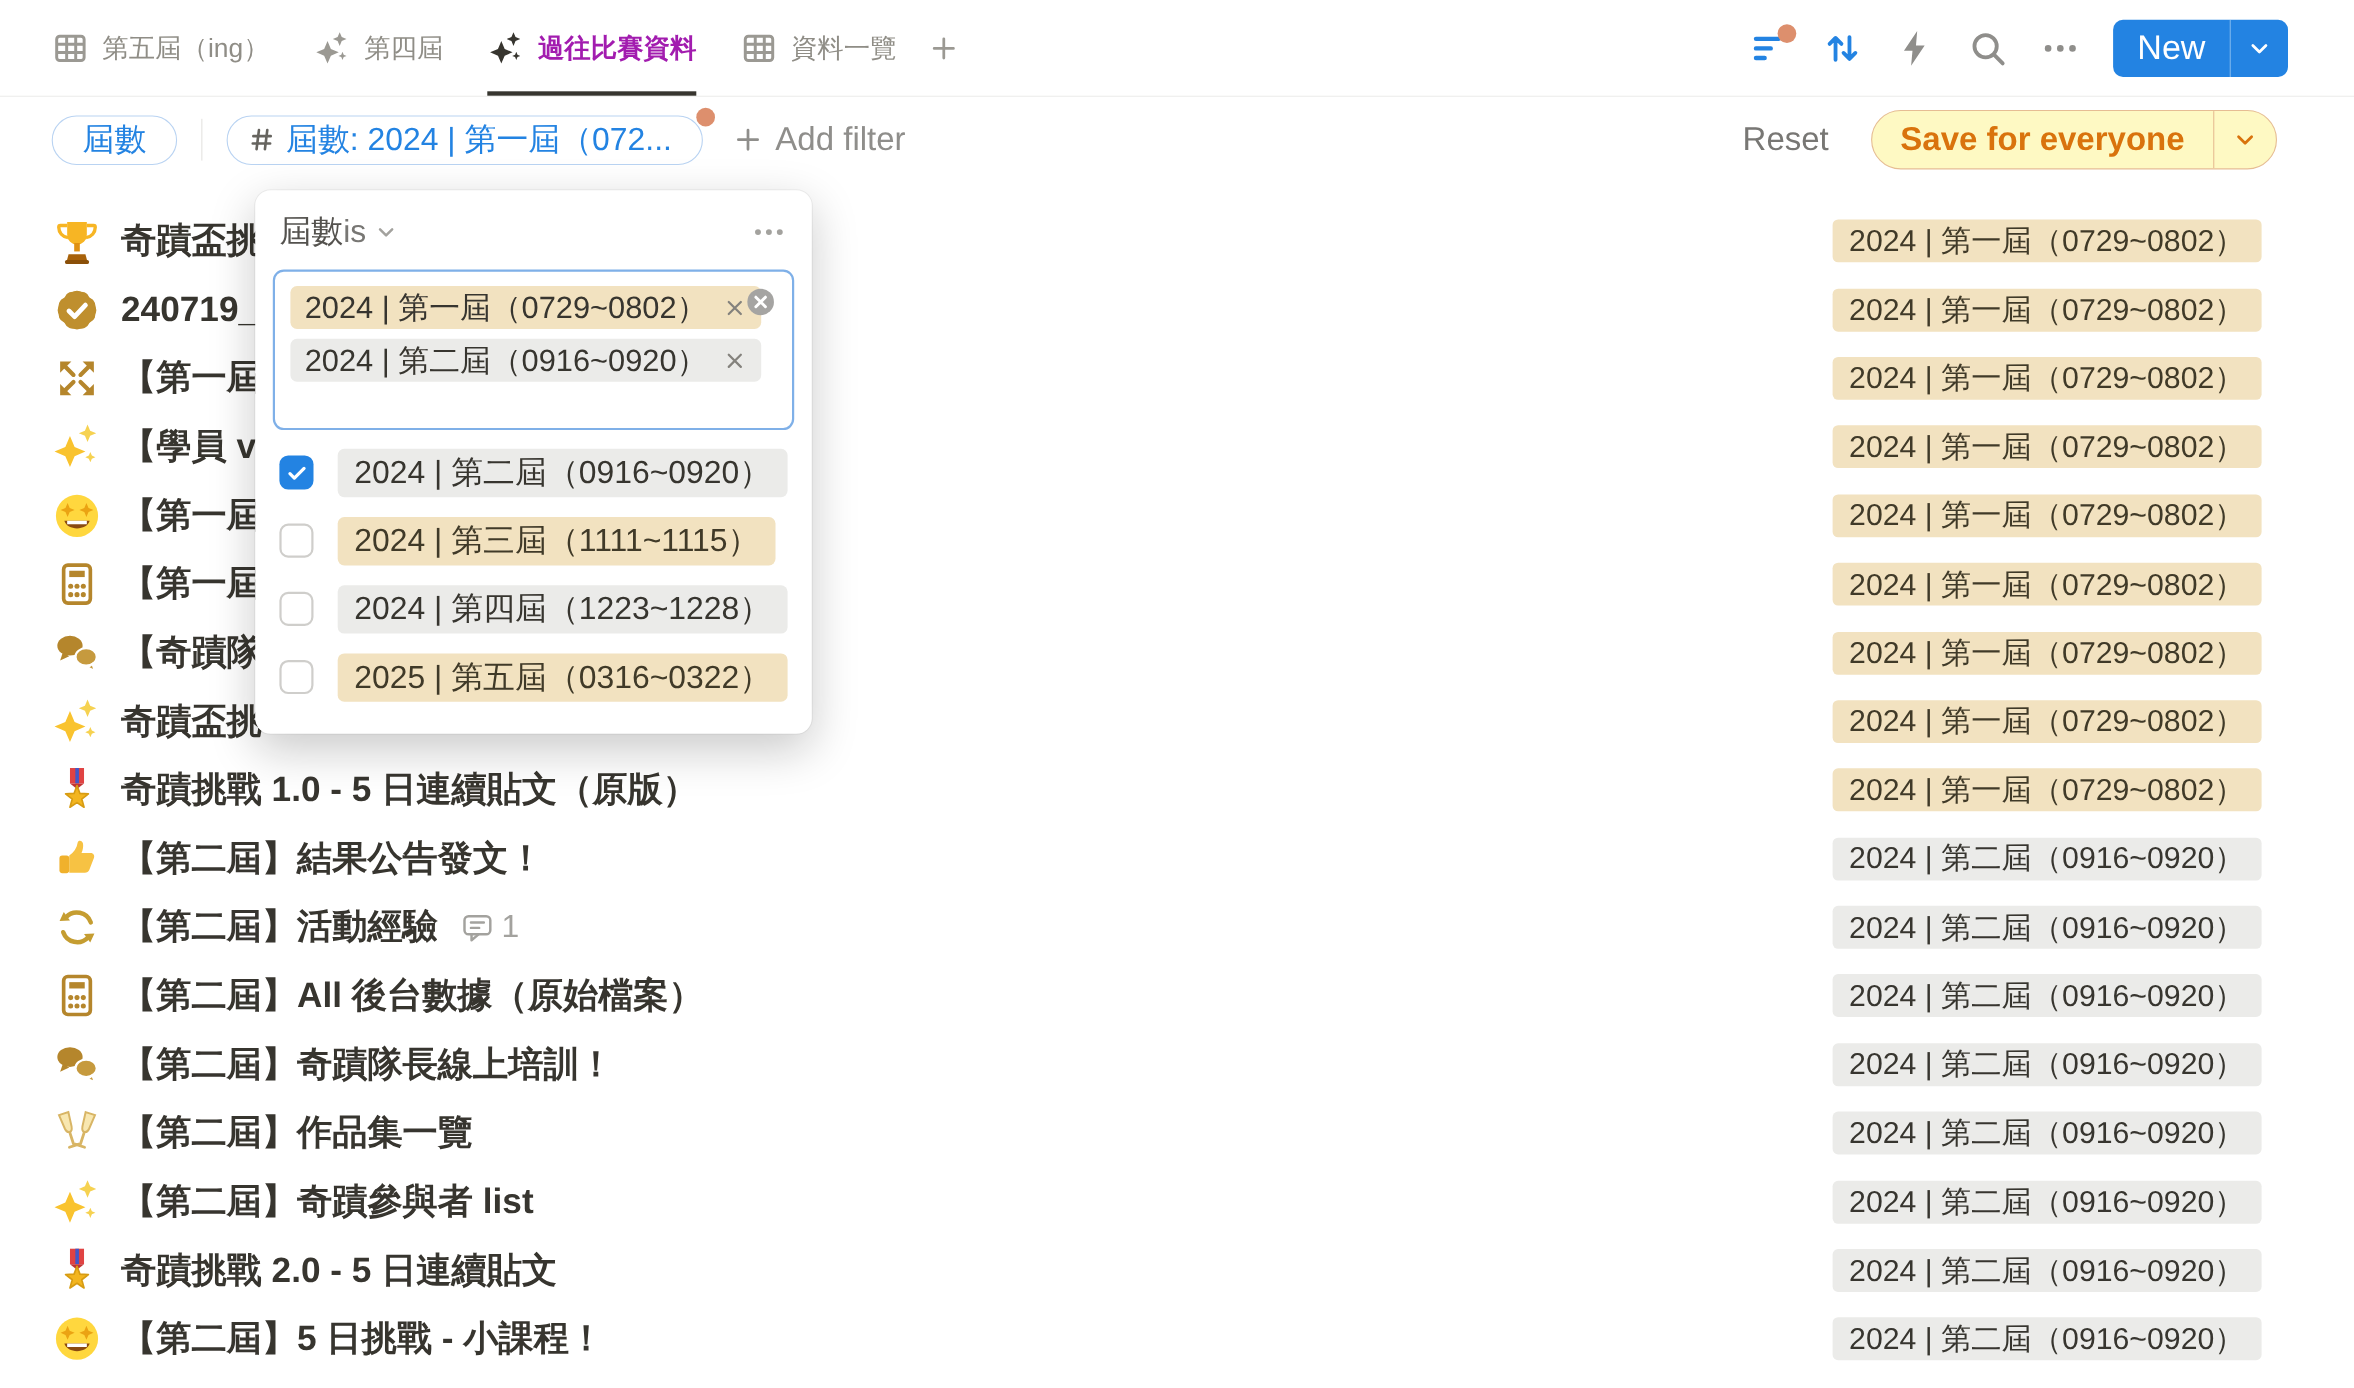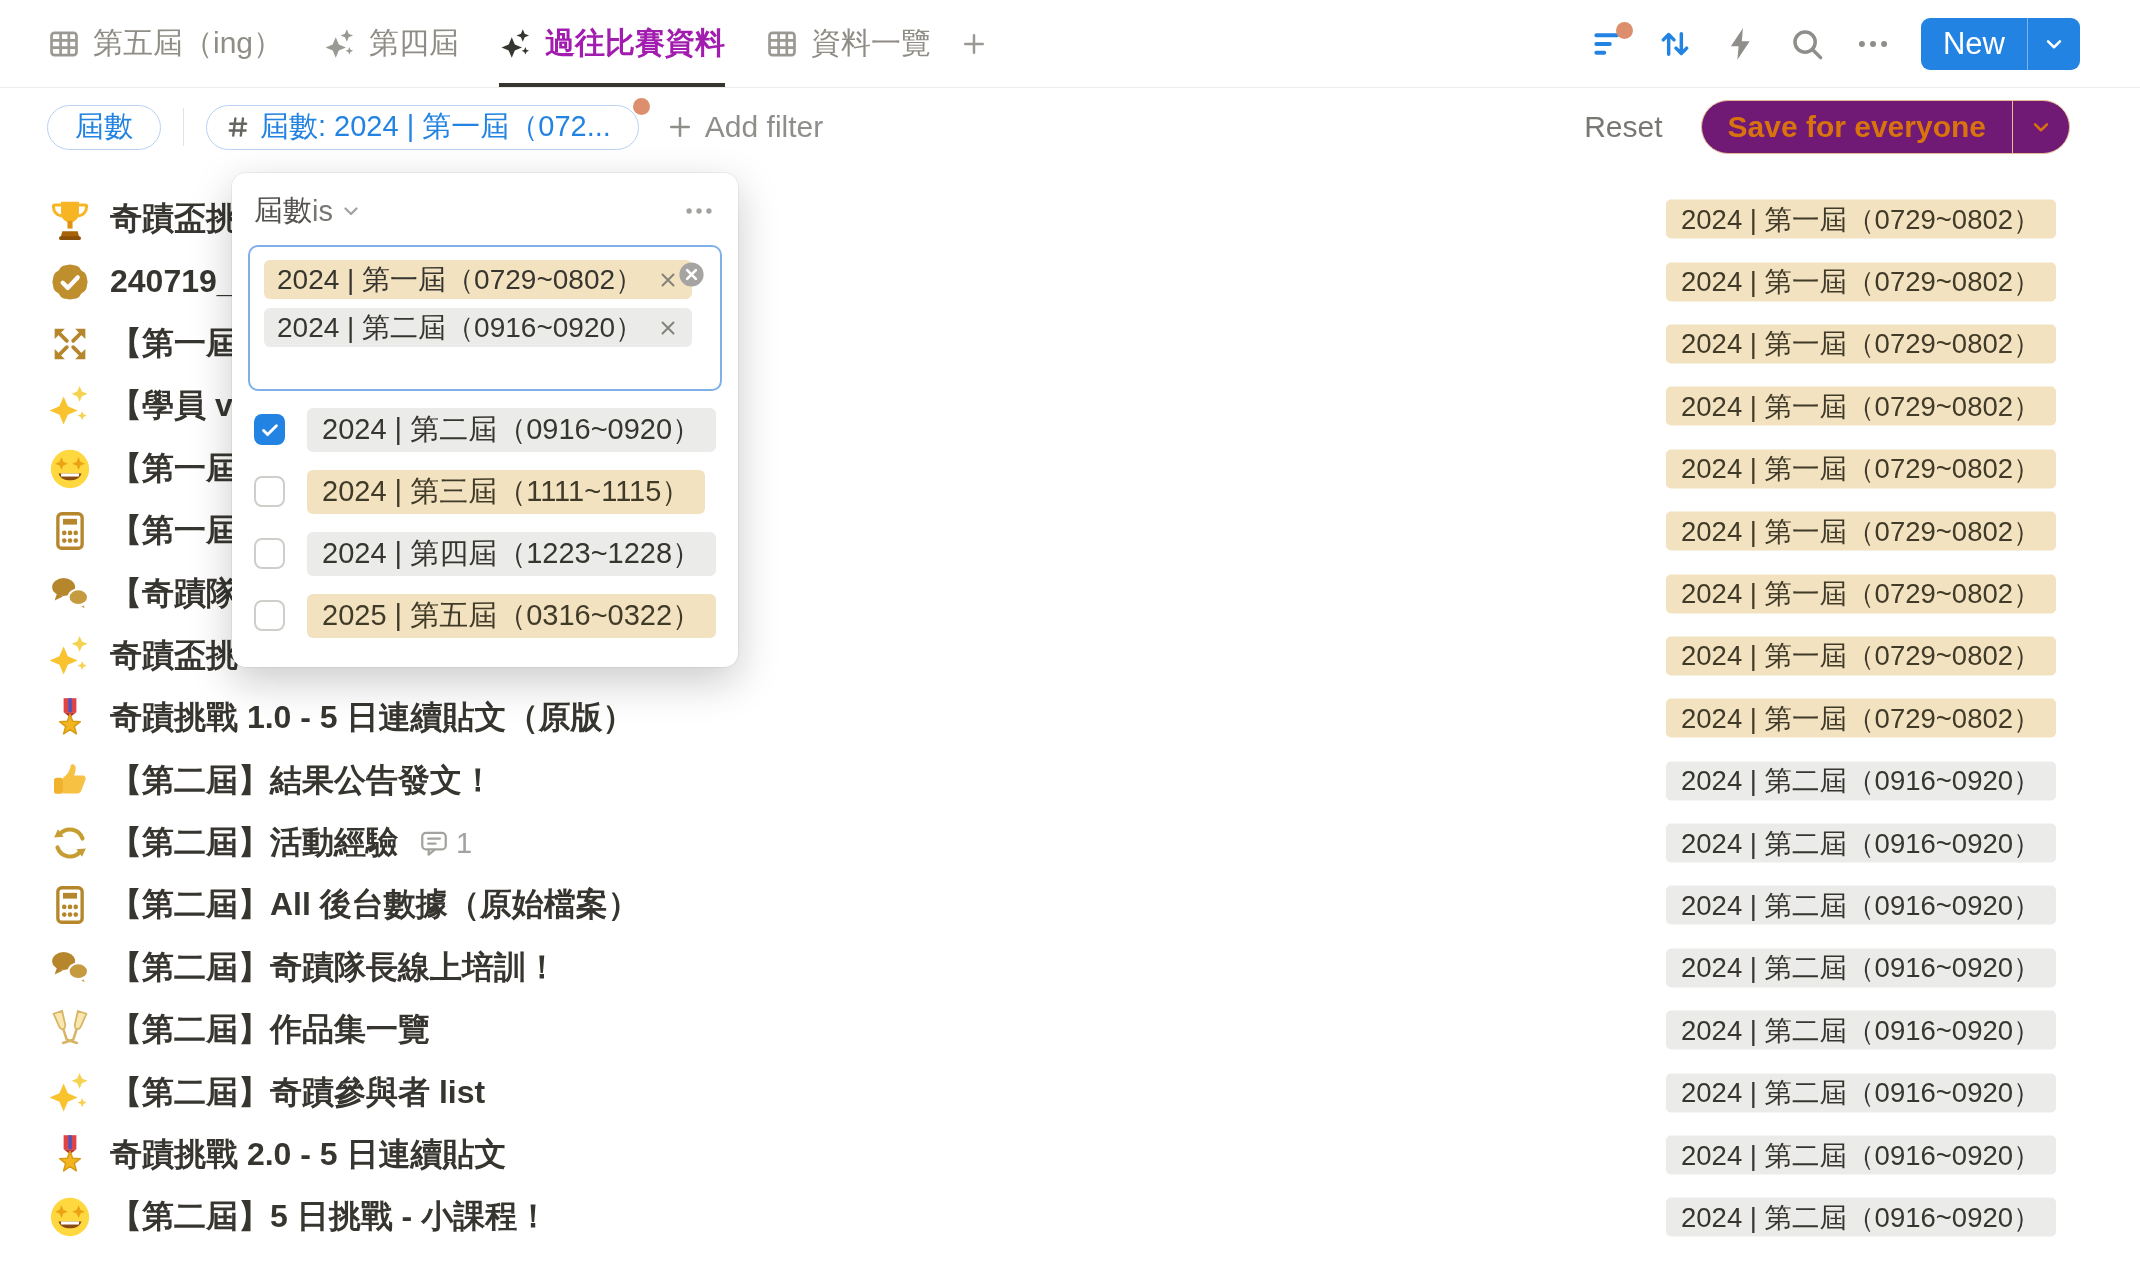--- a/index.html
+++ b/index.html
@@ -3,21 +3,21 @@
 <meta charset="utf-8">
 <style>
   * { margin:0; padding:0; box-sizing:border-box; }
   html,body { width:2140px; height:1262px; overflow:hidden; background:#fff;
     font-family:"Liberation Sans","DejaVu Sans",sans-serif; color:#37352f; }
   svg { display:block; }
 
   
   .topbar { height:88px; display:flex; align-items:stretch; border-bottom:1px solid #ededeb; padding:0 60px 0 47px; }
   .tabs { display:flex; align-items:stretch; gap:40px; }
-  .tab { display:flex; align-items:center; gap:12px; font-size:30px; font-weight:500; color:#8f8d86; cursor:pointer; border-bottom:4px solid transparent; padding-top:4px; white-space:nowrap; }
+  .tab { display:flex; align-items:center; gap:12px; font-size:24px; font-weight:500; color:#8f8d86; cursor:pointer; border-bottom:4px solid transparent; padding-top:4px; white-space:nowrap; }
   .tab.active { color:#a21caf; font-weight:700; border-bottom-color:#37352f; }
   .tab .ticon { width:34px; height:34px; color:#9b9993; }
   .tab.active .ticon { color:#37352f; }
   .addview { display:flex; align-items:center; margin-left:28px; color:#9b9993; }
   .addview svg { width:30px; height:30px; }
 
   .topactions { margin-left:auto; display:flex; align-items:center; gap:10px; }
   .icnbtn { width:56px; height:56px; display:flex; align-items:center; justify-content:center; border-radius:8px; color:#8f8e8b; position:relative; cursor:pointer; }
   .icnbtn svg { width:38px; height:38px; }
   .icnbtn.blue { color:#2383e2; }
@@ -30,21 +30,21 @@
 
   
   .filterbar { height:78px; display:flex; align-items:center; padding:0 70px 0 47px; }
   .pill { display:inline-flex; align-items:center; gap:9px; height:45px; border:1.5px solid #b9d3f2; border-radius:23px; padding:0 18px; color:#2383e2; font-size:29px; cursor:pointer; background:#fff; position:relative; white-space:nowrap; }
   .pill .hash { color:#66645f; width:26px; height:26px; }
   .vdiv { width:1px; height:38px; background:#e4e3e0; margin:0 22px; }
   .addfilter { display:flex; align-items:center; gap:10px; color:#8f8e8b; font-size:30px; margin-left:26px; cursor:pointer; }
   .addfilter svg { width:30px; height:30px; }
   .spacer { flex:1; }
   .reset { color:#787774; font-size:30px; margin-right:38px; cursor:pointer; }
-  .savebtn { display:flex; align-items:center; height:54px; border:1.5px solid #e6bd93; background:#701a75; border-radius:27px; color:#d9730d; font-weight:600; font-size:30px; overflow:hidden; cursor:pointer; }
+  .savebtn { display:flex; align-items:center; height:54px; border:1.5px solid #e6bd93; background:#fef9c3; border-radius:27px; color:#d9730d; font-weight:600; font-size:30px; overflow:hidden; cursor:pointer; }
   .savebtn .slabel { padding:0 26px; }
   .savebtn .ssep { width:1px; align-self:stretch; background:#e6bd93; }
   .savebtn .schev { width:56px; display:flex; align-items:center; justify-content:center; }
   .savebtn .schev svg { width:26px; height:26px; }
 
   
   .rows { margin-top:22px;text-align:right; }
   .row { height:62.4px; display:flex; align-items:center; padding-left:47px; position:relative; cursor:pointer; }
   .row .ricon { width:46px; height:46px; margin-right:17px; flex:none; }
   .row .rtitle { font-size:32px; font-weight:600; color:#37352f; white-space:nowrap; }

